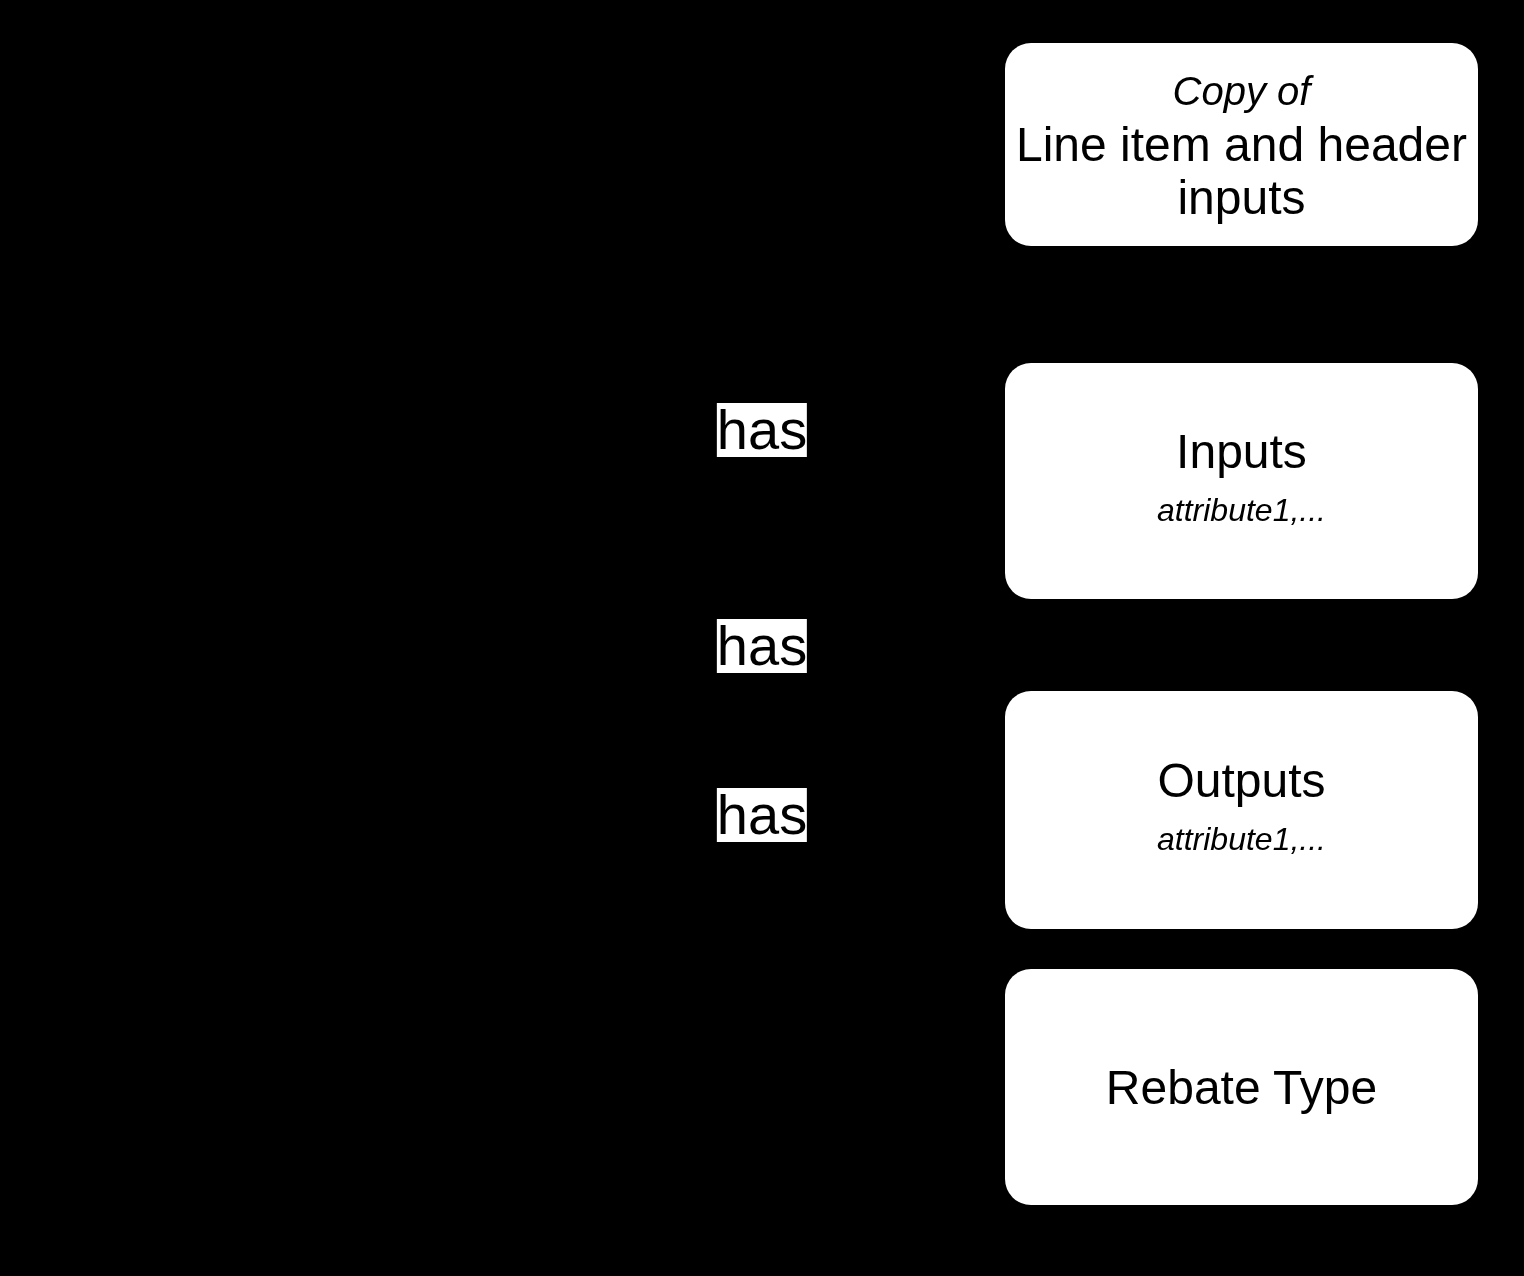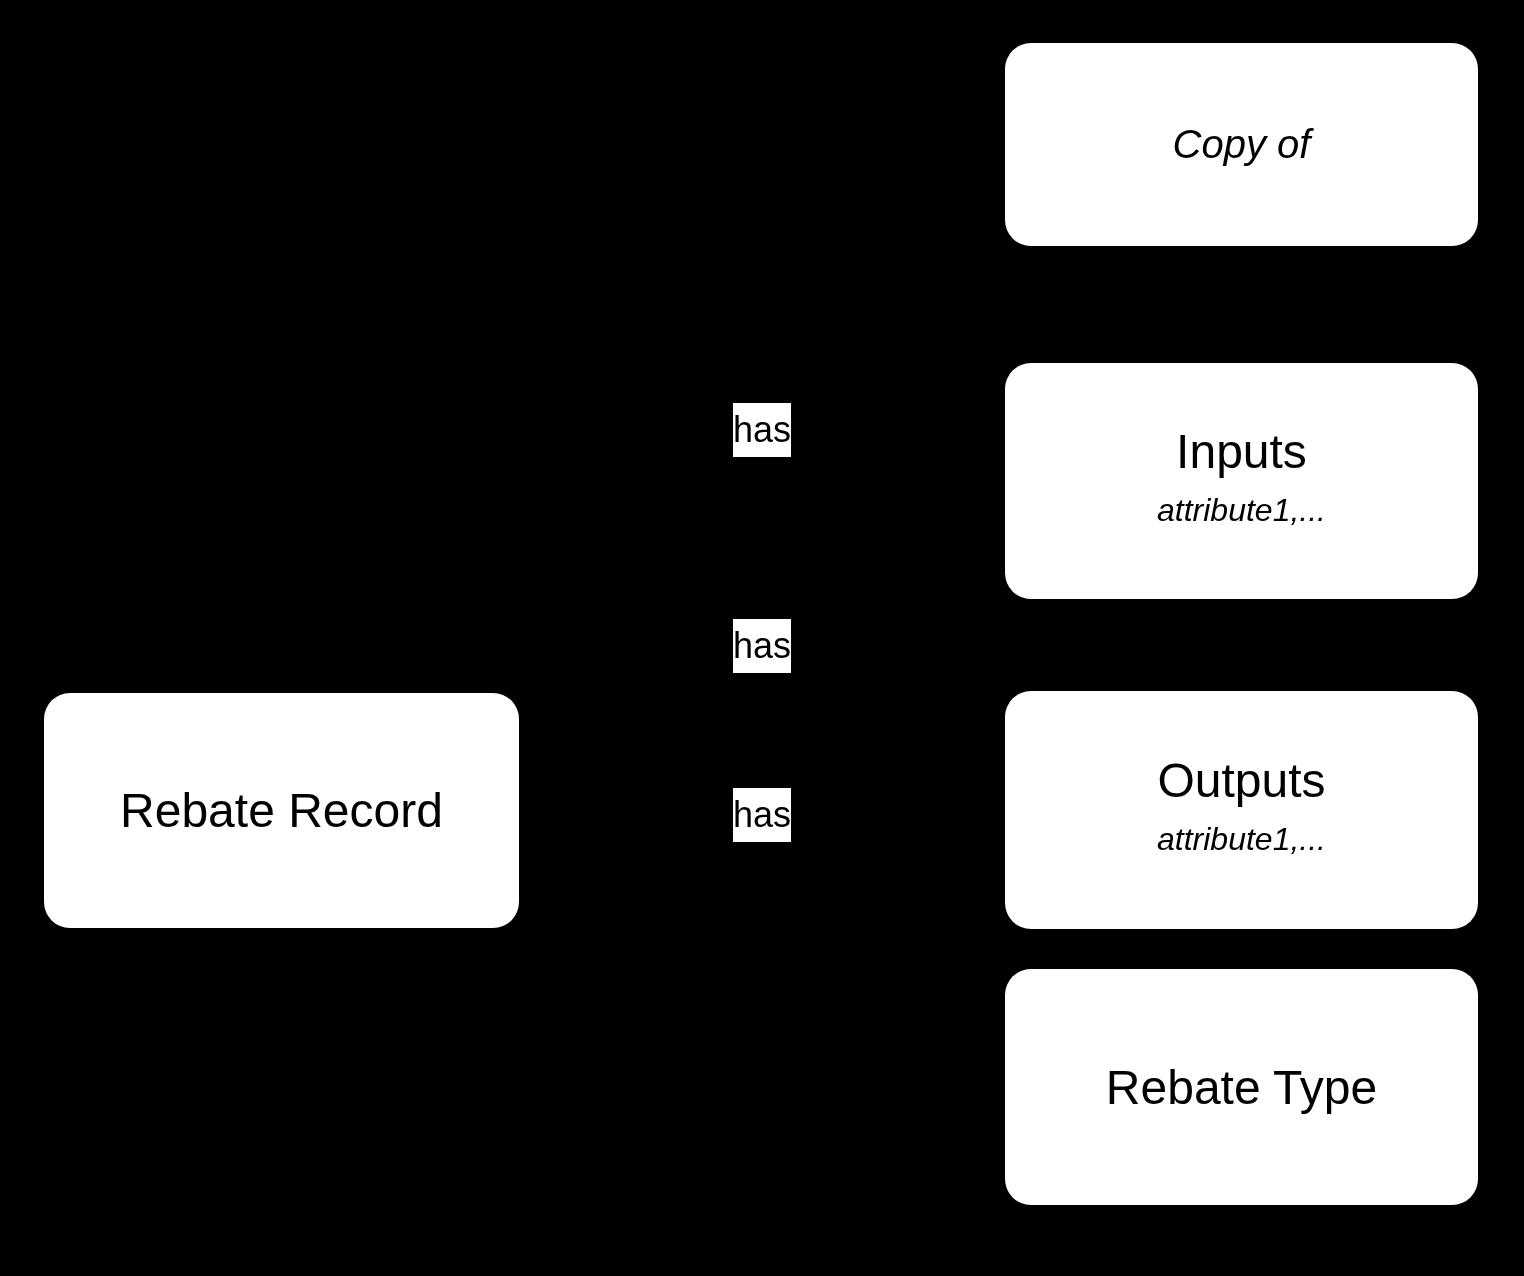--- a/index.html
+++ b/index.html
@@ -54,21 +54,21 @@
     line-height: 58px;
   }
   .node-main {
     font-size: 48px;
     line-height: 58px;
   }
   .edge-label {
     position: absolute;
     background: #ffffff;
     color: #000000;
-    font-size: 36px;
+    font-size: 56px;
     line-height: 54px;
     height: 54px;
     white-space: nowrap;
     transform: translateX(-50%);
     text-align: center;
   }
   
   #node-copy        { left: 1005px; top: 43px;  width: 473px; height: 203px; }
   #node-inputs      { left: 1005px; top: 363px; width: 473px; height: 236px; }
   #node-outputs     { left: 1005px; top: 691px; width: 473px; height: 238px; }
@@ -87,37 +87,35 @@
 
   <svg id="edges-layer" viewBox="0 0 1524 1276">
     <path d="M519,741 C680,741 640,160 1005,160" fill="none" stroke="#000000" stroke-width="3"></path>
     <path d="M519,775 C680,775 640,481 1005,481" fill="none" stroke="#000000" stroke-width="3"></path>
     <path d="M519,810 L1005,810" fill="none" stroke="#000000" stroke-width="3"></path>
     <path d="M519,852 C680,852 640,1111 1005,1111" fill="none" stroke="#000000" stroke-width="3"></path>
   </svg>
 
   <div class="node" id="node-copy">
     <div class="node-sub-italic">Copy of</div>
+    <div class="node-title-wrap">Line item and header inputs</div>
   </div>
 
   <div class="node" id="node-inputs">
     <div class="node-main">Inputs</div>
     <div class="node-attr-italic">attribute1,...</div>
   </div>
 
   <div class="node" id="node-outputs">
     <div class="node-main">Outputs</div>
     <div class="node-attr-italic">attribute1,...</div>
   </div>
 
   <div class="node" id="node-rebate-type">
     <div class="node-title">Rebate Type</div>
   </div>
 
-  <div class="node" id="node-rebate-record">
-    <div class="node-title">Rebate Record</div>
-  </div>
 
   <div class="edge-label" id="edge-label-has-copy">has</div>
   <div class="edge-label" id="edge-label-has-inputs">has</div>
   <div class="edge-label" id="edge-label-has-outputs">has</div>
 
 </div>
 
 </body></html>

